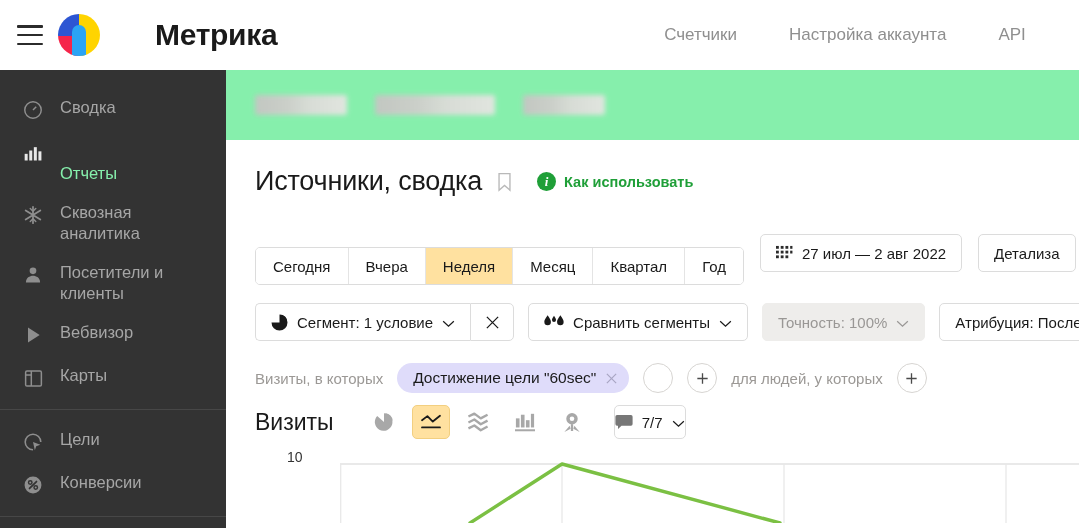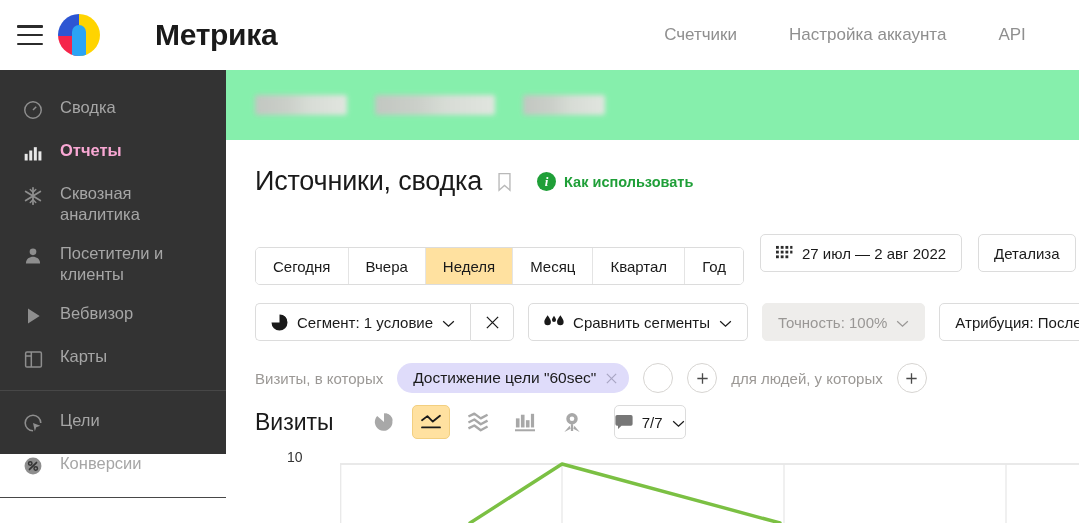--- a/index.html
+++ b/index.html
@@ -47,39 +47,39 @@
   .topnav { margin-left: auto; display: flex; align-items: center; height: 100%; text-align: center; }
   .topnav a {
     color: #8f8f8f; font-size: 17px; text-decoration: none;
     padding: 0 26px; white-space: nowrap;
   }
   .topnav a.last { padding-right: 0; margin-right: -8px; overflow: hidden; }
 
   
   .sidebar {
     position: absolute; left: 0; top: 70px;
-    width: 226px; height: 384px;
+    width: 226px; height: 458px;
     background: #333333;
     padding-top: 18px;
   }
   .snav-item {
     display: flex; align-items: flex-start;
     padding: 9px 0 9px 18px; min-height: 38px;
     cursor: pointer;
   }
   .snav-ico {
     width: 30px; min-width: 30px; height: 24px;
     display: flex; align-items: center; justify-content: center;
     margin-right: 12px; margin-top: 1px;
   }
   .snav-label {
     font-size: 16.5px; color: #a6a6a6; line-height: 21px;
     max-width: 140px;
   }
-  .snav-item.active .snav-label { color: #f9a8d4; font-weight: bold; }
+  .snav-item.active .snav-label { color: #86efac; font-weight: normal; margin-top: 23px; }
   .sdiv { height: 1px; background: #474747; margin: 10px 0 10px 0; }
 
   
   .main {
     position: absolute; left: 226px; top: 70px;
     width: 882px; height: 458px;
     background: #86efac;
     overflow: hidden;
   }
   .crumbbar { height: 70px; display: flex; align-items: center; padding-left: 29px; gap: 0; }

